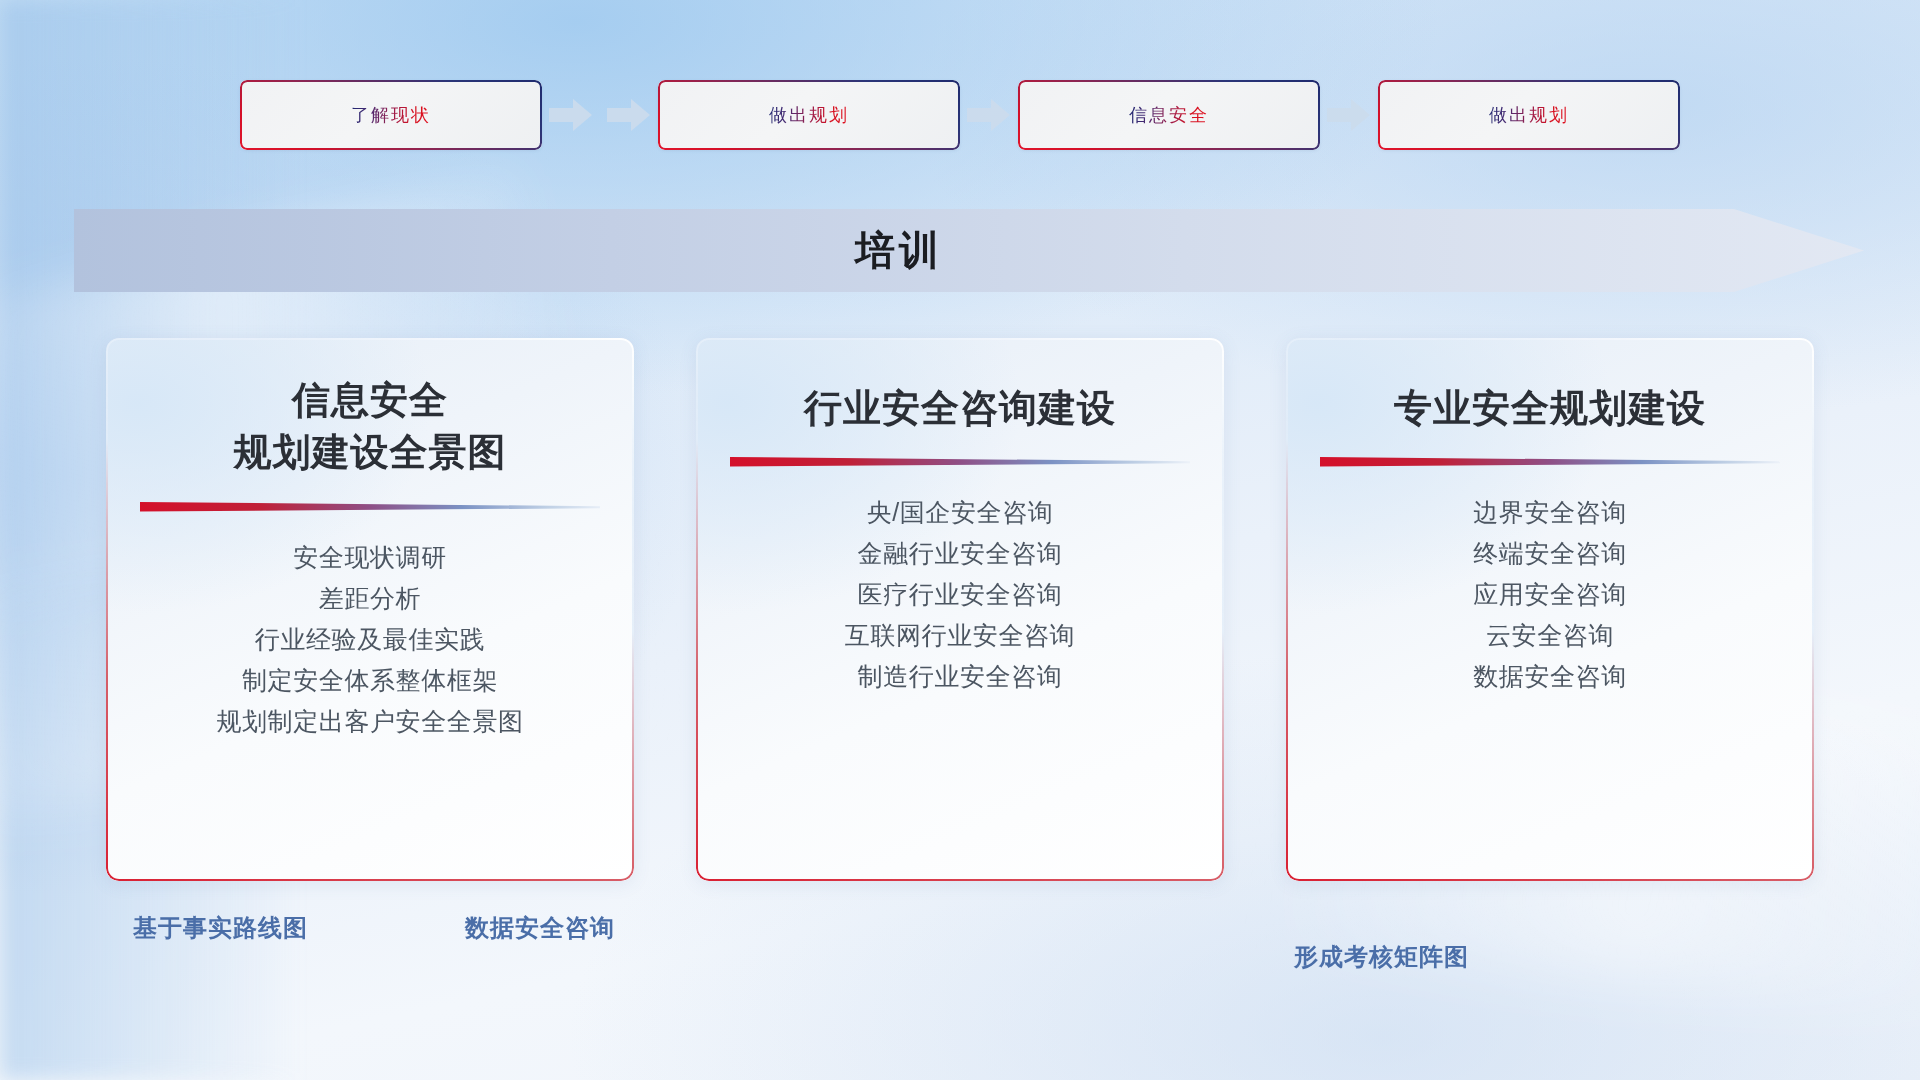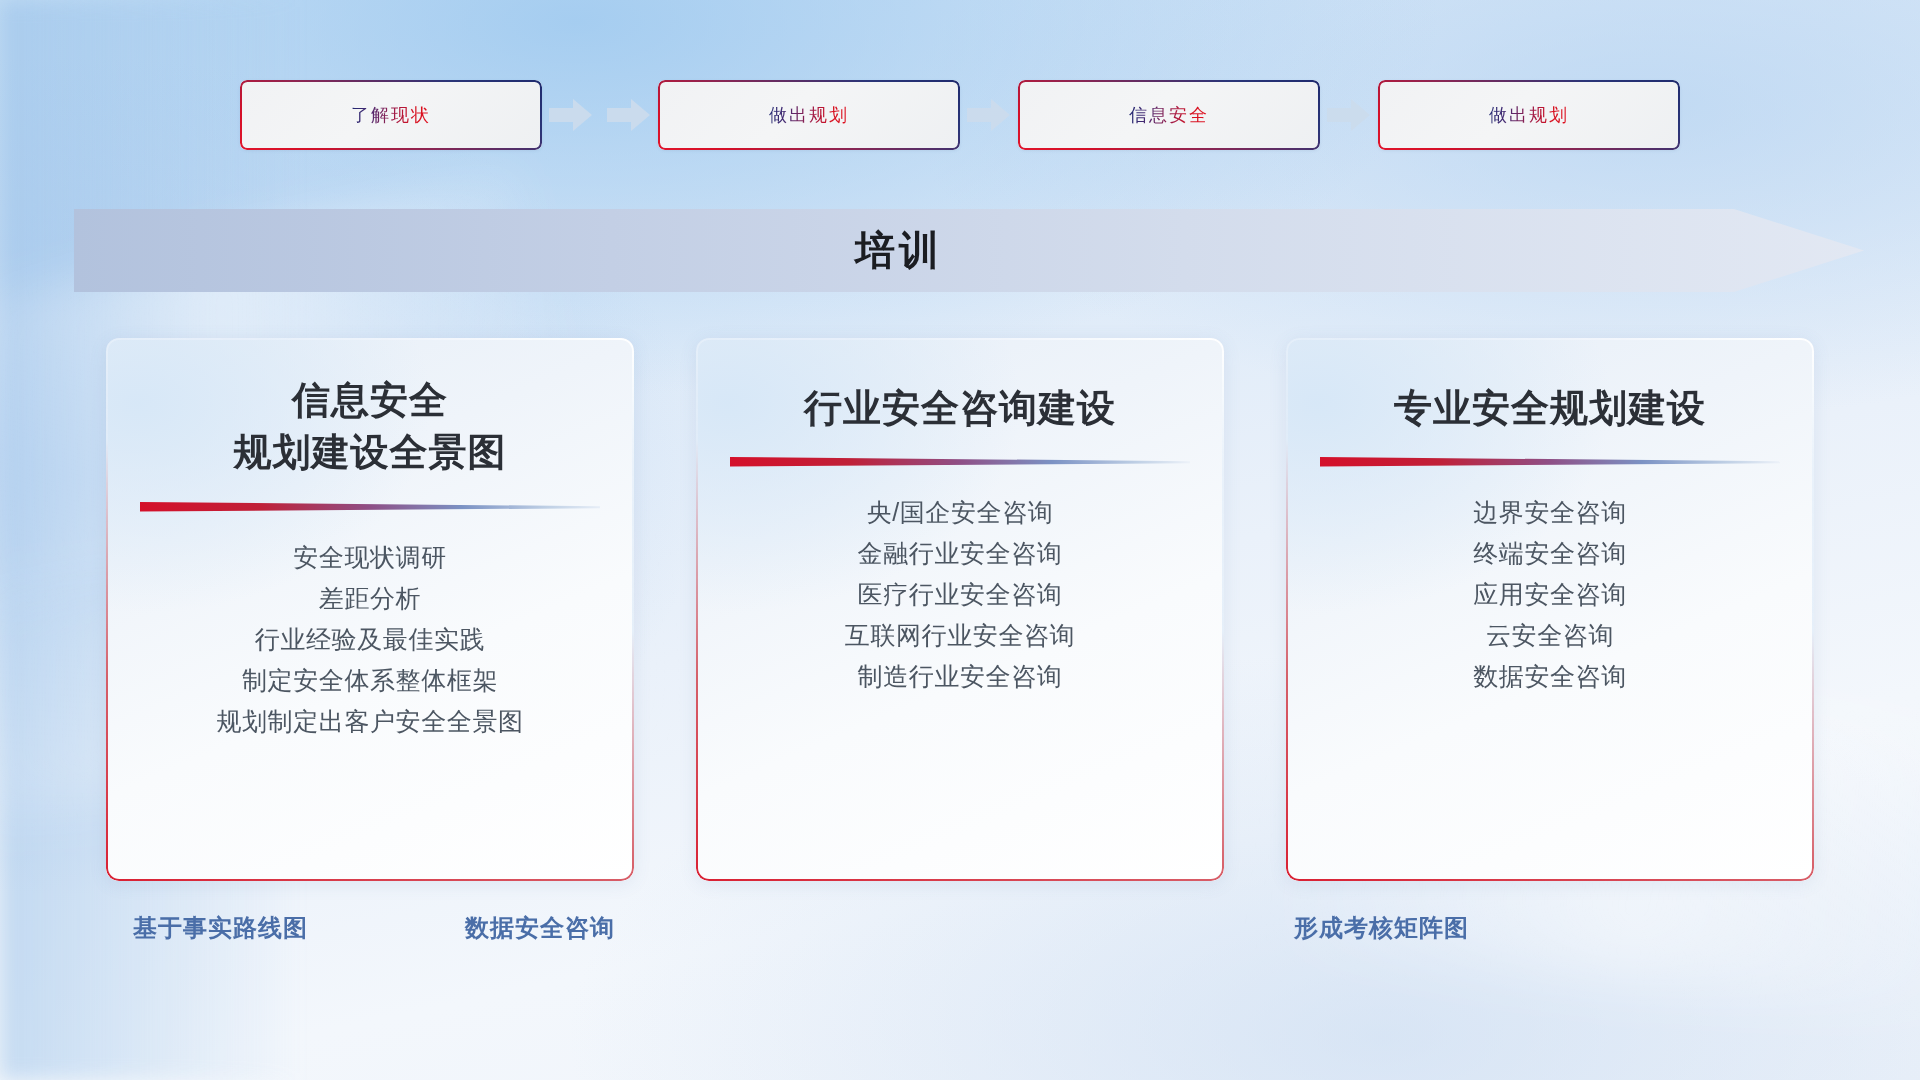--- a/index.html
+++ b/index.html
@@ -150,21 +150,21 @@
     position: absolute; left: 0; top: 912px; width: 1920px; height: 48px;
   }
   .caption {
     position: absolute; top: 0;
     font-size: 24px; font-weight: bold; color: #4a6ea8;
     letter-spacing: 1px; white-space: nowrap;
   }
   .cap0 { left: 133px; }
   .cap1 { left: 465px; }
   .cap2 { left: 787px; }
-  .cap3 { left: 1294px; }
+  .cap3 { left: 1294px; margin-top: 29px; }
 </style>
 </head>
 <body>
 
 <div id="stage">
 
   <div class="bgstreak streak-d"></div>
   <div class="bgstreak streak-a"></div>
   <div class="bgstreak streak-b"></div>
   <div class="bgstreak streak-c"></div>

